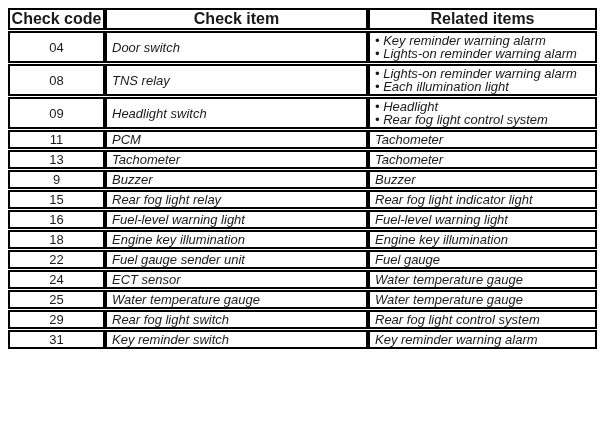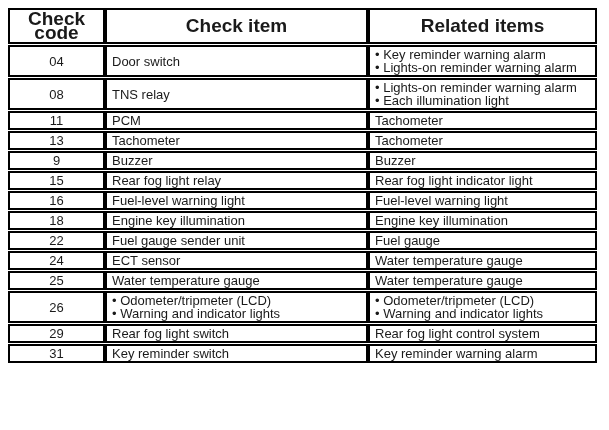--- a/index.html
+++ b/index.html
@@ -33,31 +33,32 @@
     color: #1a1a1a;
     font-size: 13px;
     line-height: 13px;
     vertical-align: middle;
     padding: 1px 5px;
     overflow: hidden;
   }
   table.doc-table th {
     font-weight: bold;
     text-align: center;
-    font-size: 19px;
+    font-size: 16px;
     line-height: 14px;
     padding: 2px 0;
   }
   td.code-cell {
     text-align: center;
     margin-left: 28px;
   }
   td.text-cell {
     text-align: left;
     white-space: pre-line;
+    font-style: italic;
   }
 </style>
 </head>
 <body>
 
 <div class="page">
   <table class="doc-table">
     <colgroup>
       <col style="width:97px">
       <col style="width:263px">
@@ -75,20 +76,26 @@
         <td class="code-cell">04</td>
         <td class="text-cell">Door switch</td>
         <td class="text-cell">• Key reminder warning alarm
 • Lights-on reminder warning alarm</td>
       </tr>
       <tr>
         <td class="code-cell">08</td>
         <td class="text-cell">TNS relay</td>
         <td class="text-cell">• Lights-on reminder warning alarm
 • Each illumination light</td>
+      </tr>
+      <tr>
+        <td class="code-cell">09</td>
+        <td class="text-cell">Headlight switch</td>
+        <td class="text-cell">• Headlight
+• Rear fog light control system</td>
       </tr>
       <tr>
         <td class="code-cell">11</td>
         <td class="text-cell">PCM</td>
         <td class="text-cell">Tachometer</td>
       </tr>
       <tr>
         <td class="code-cell">13</td>
         <td class="text-cell">Tachometer</td>
         <td class="text-cell">Tachometer</td>
@@ -122,27 +129,20 @@
         <td class="code-cell">24</td>
         <td class="text-cell">ECT sensor</td>
         <td class="text-cell">Water temperature gauge</td>
       </tr>
       <tr>
         <td class="code-cell">25</td>
         <td class="text-cell">Water temperature gauge</td>
         <td class="text-cell">Water temperature gauge</td>
       </tr>
       <tr>
-        <td class="code-cell">26</td>
-        <td class="text-cell">• Odometer/tripmeter (LCD)
-• Warning and indicator lights</td>
-        <td class="text-cell">• Odometer/tripmeter (LCD)
-• Warning and indicator lights</td>
-      </tr>
-      <tr>
         <td class="code-cell">29</td>
         <td class="text-cell">Rear fog light switch</td>
         <td class="text-cell">Rear fog light control system</td>
       </tr>
       <tr>
         <td class="code-cell">31</td>
         <td class="text-cell">Key reminder switch</td>
         <td class="text-cell">Key reminder warning alarm</td>
       </tr>
 

